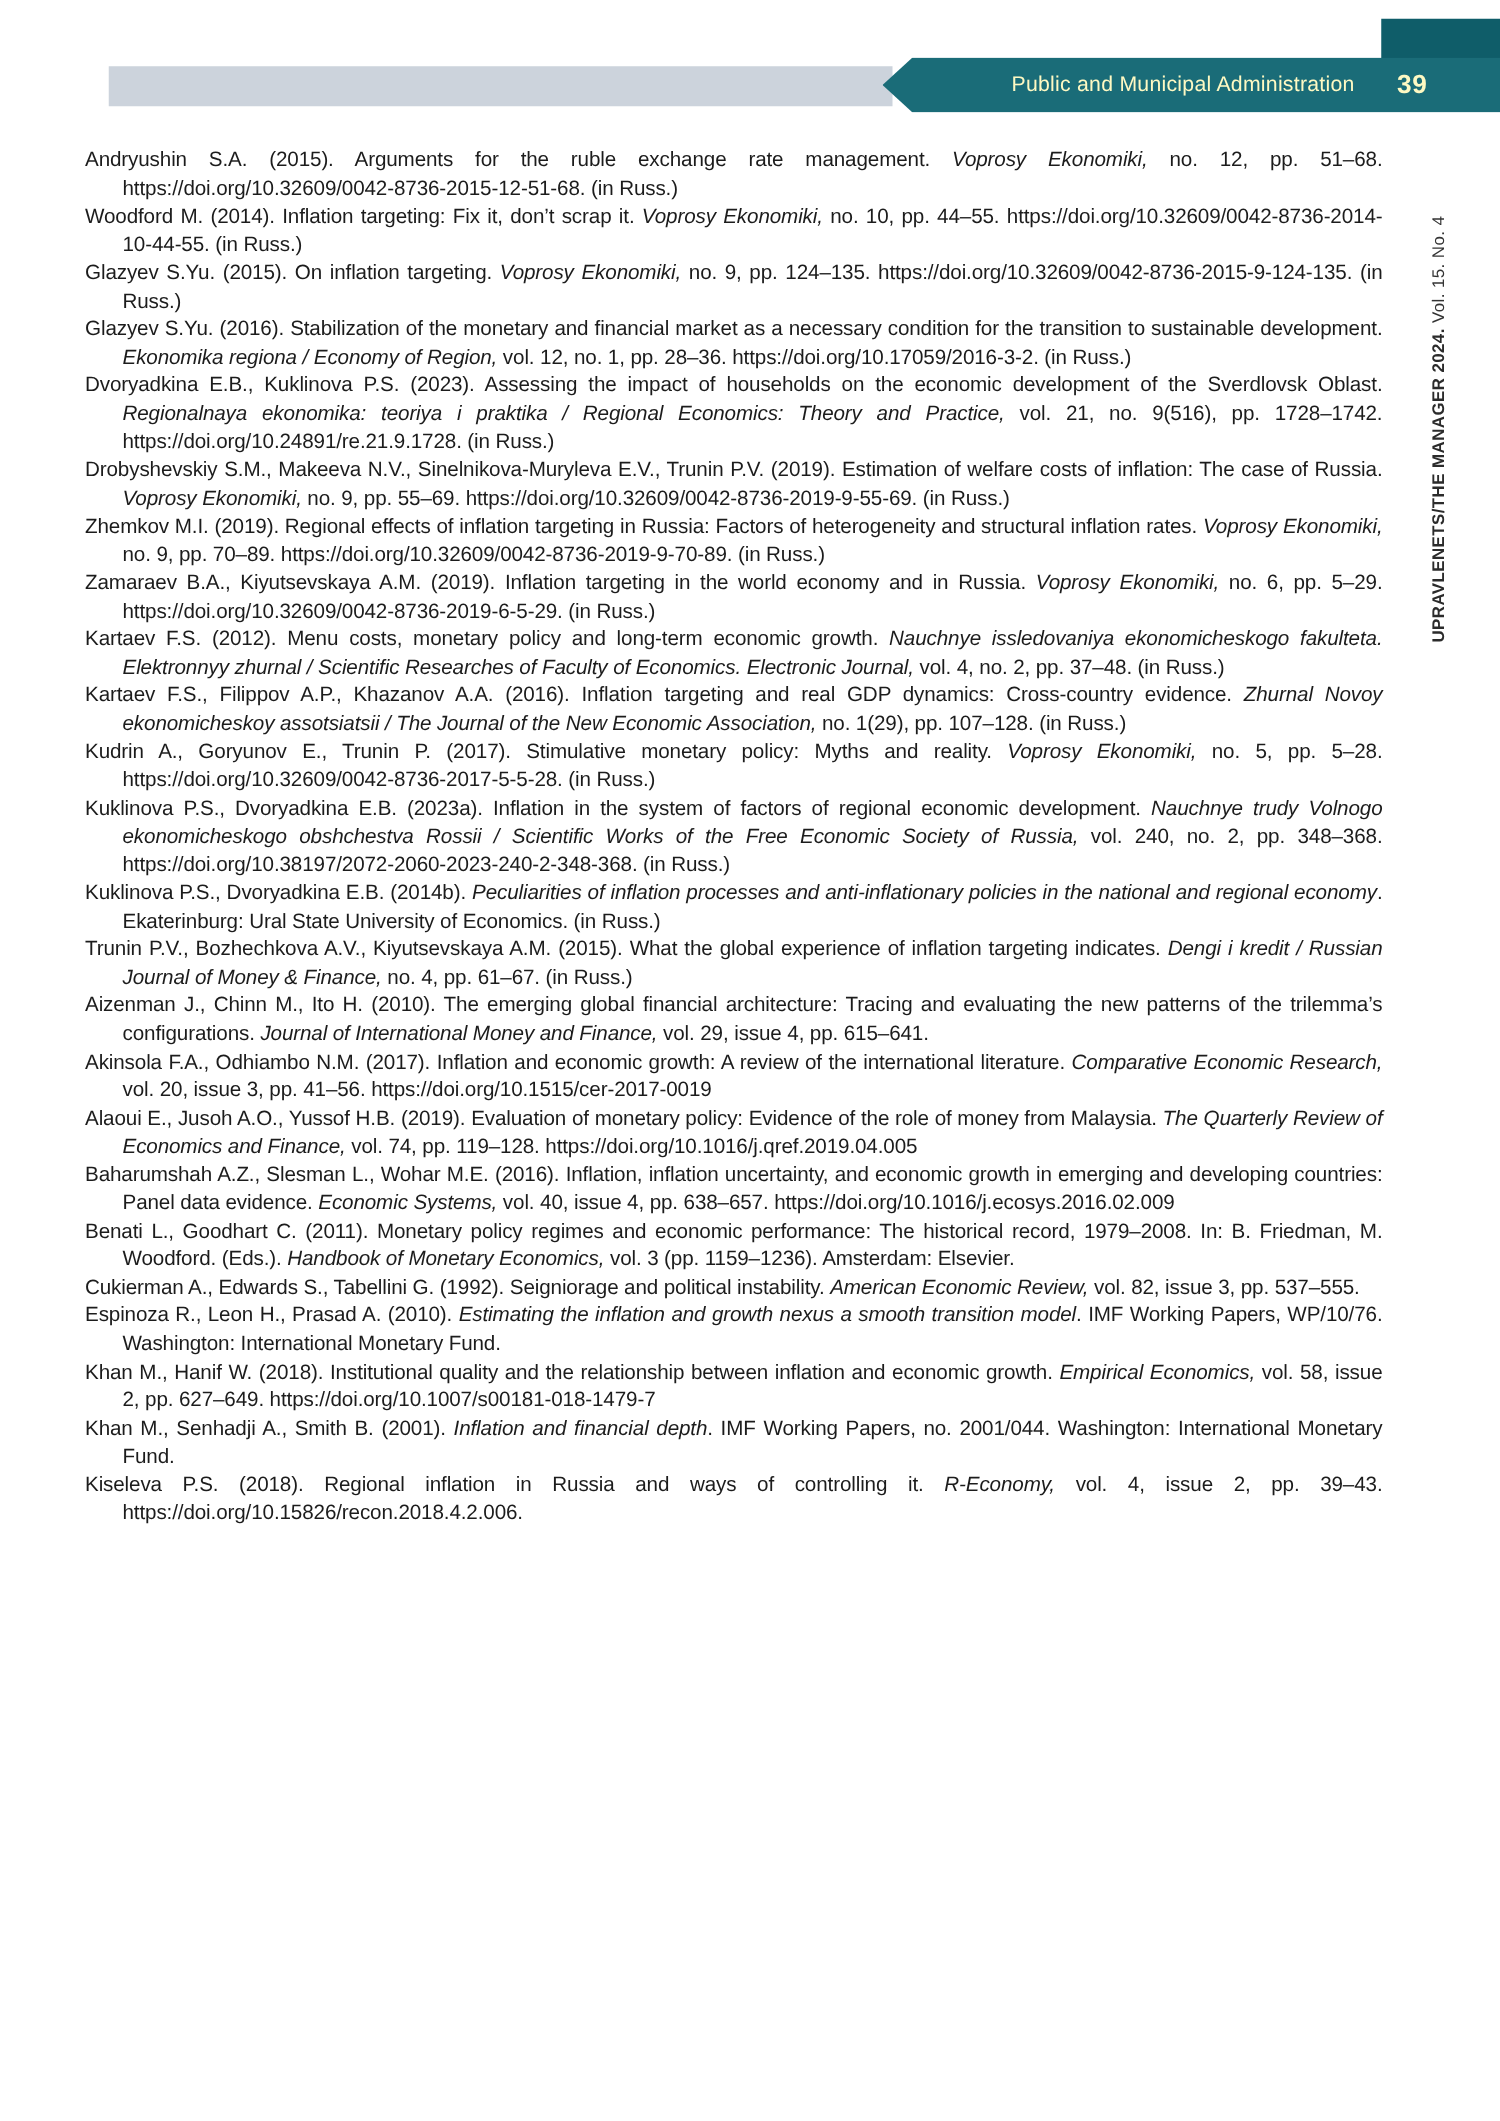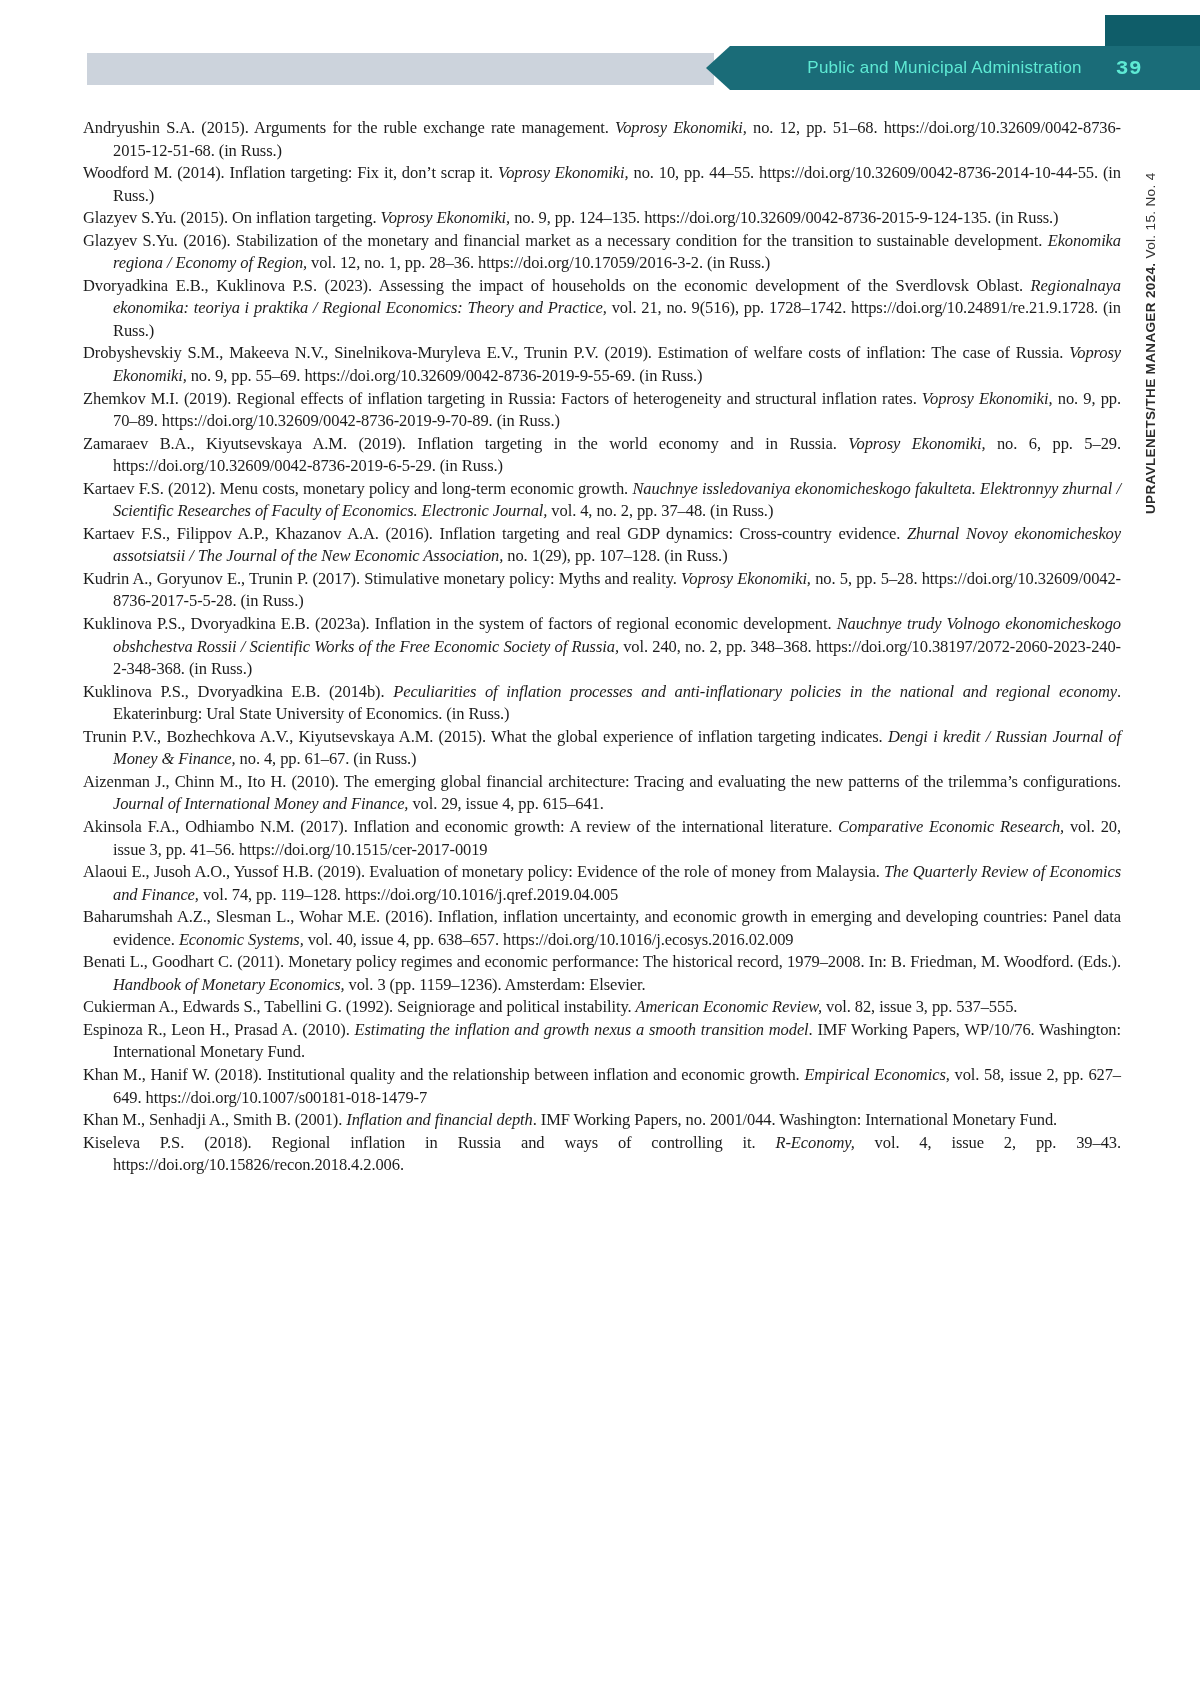--- a/index.html
+++ b/index.html
@@ -27,31 +27,31 @@
     left:87px;top:53px;width:627px;height:32px;
     background:var(--graybar);
   }
   .banner{
     position:absolute;
     left:706px;top:46px;width:494px;height:44px;
     background:var(--teal);
     clip-path:polygon(0 50%,24px 0,100% 0,100% 100%,24px 100%);
     display:flex;align-items:center;justify-content:flex-end;
     padding-right:58px;gap:34px;
-    color:#5eead4;
+    color:#fef9c3;
   }
   .banner .section{
     font-size:17px;letter-spacing:.2px;font-weight:400;
   }
   .banner .pageno{
-    font-size:21px;font-weight:700;letter-spacing:.5px;font-family:Liberation Mono, monospace;
+    font-size:21px;font-weight:700;letter-spacing:.5px;
   }
   .refs{
     position:absolute;
-    left:83px;top:117px;width:1038px;font-family:Liberation Serif, serif;
+    left:68px;top:117px;width:1038px;
   }
   .ref{
     font-size:16.5px;
     line-height:22.55px;
     text-align:justify;
     padding-left:30px;
     text-indent:-30px;
     letter-spacing:-0.1px;
   }
   .ref .it{font-style:italic;}

